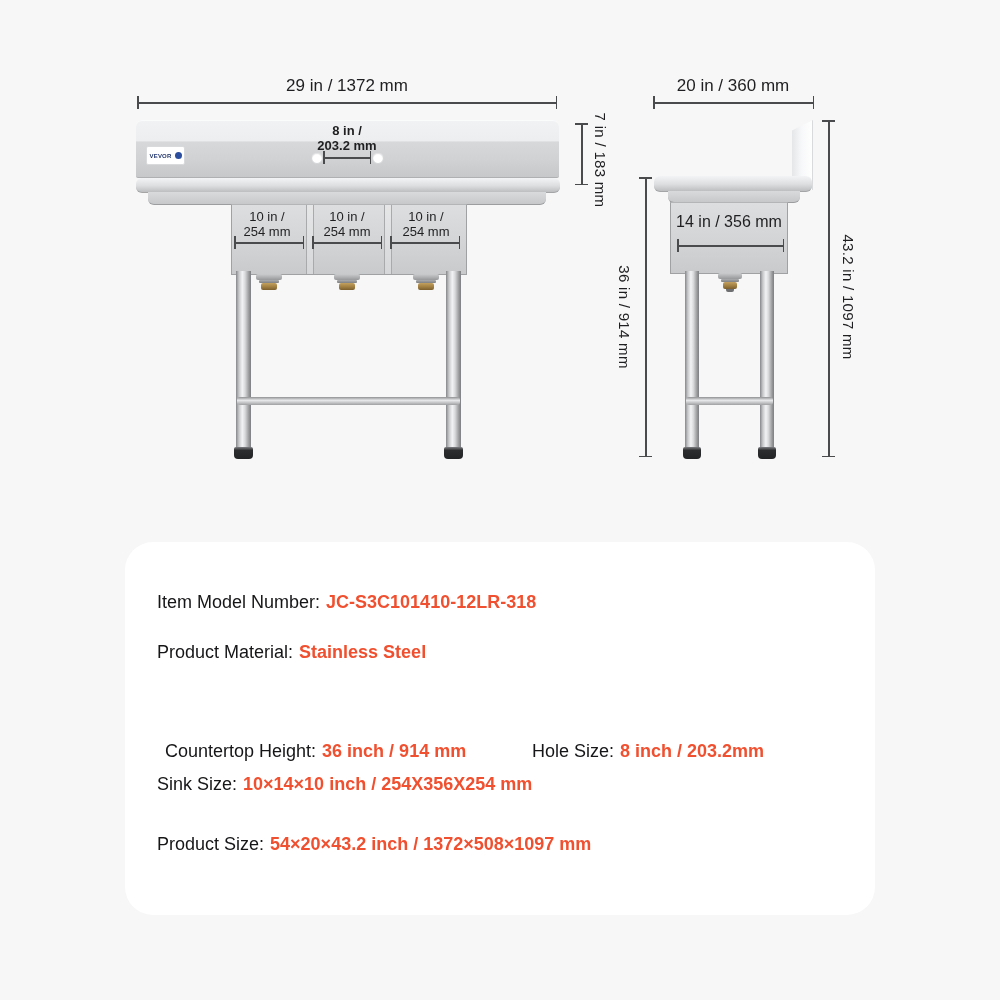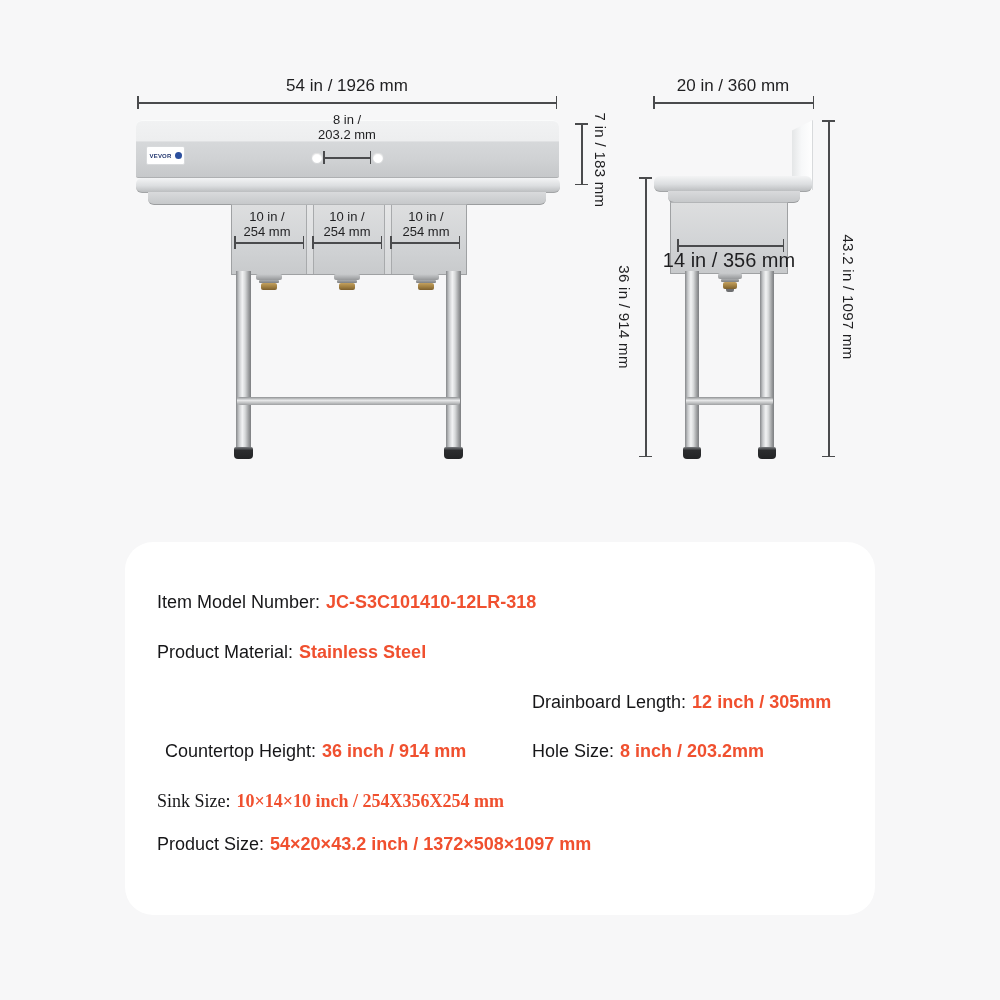--- a/index.html
+++ b/index.html
@@ -61,31 +61,31 @@
   .card{position:absolute;left:125px;top:542px;width:750px;height:373px;background:#ffffff;border-radius:28px;}
   .spec{position:absolute;font-size:18px;white-space:nowrap;}
   .spec-label{color:#161618;}
   .spec-value{color:#f0502f;font-weight:bold;margin-left:6px;}
 </style>
 </head>
 <body>
 
 <div class="abs" style="left:0;top:0;width:620px;height:470px;">
 
-  <div class="dlabel" style="left:347px;top:76px;">54 in / 1926 mm</div>
+  <div class="dlabel" style="left:347px;top:76px;">29 in / 1372 mm</div>
   <div class="dimh" style="left:137px;top:102px;width:420px;"></div>
 
   <div class="abs backpanel" style="left:136px;top:120px;width:423px;height:57px;"></div>
 
   <div class="abs sticker" style="left:146px;top:146px;width:37px;height:17px;">
     <span class="sticker-text">VEVOR</span>
     <span class="sticker-dot"></span>
   </div>
 
-  <div class="dlabel-sm" style="left:347px;top:113px;">
+  <div class="dlabel-sm" style="left:347px;top:124px;font-weight:bold;">
     <div>8 in /</div>
     <div>203.2 mm</div>
   </div>
   <div class="hole" style="left:311px;top:152px;"></div>
   <div class="hole" style="left:372px;top:152px;"></div>
   <div class="dimh" style="left:323px;top:157px;width:48px;"></div>
 
   <div class="abs countertop" style="left:136px;top:178px;width:424px;height:14px;"></div>
   <div class="abs underledge" style="left:148px;top:192px;width:398px;height:12px;"></div>
 
@@ -140,21 +140,21 @@
 
   <div class="dlabel" style="left:133px;top:76px;">20 in / 360 mm</div>
   <div class="dimh" style="left:53px;top:102px;width:161px;"></div>
 
   <div class="abs backsplash" style="left:192px;top:120px;width:21px;height:70px;"></div>
 
   <div class="abs countertop" style="left:54px;top:176px;width:158px;height:15px;"></div>
   <div class="abs underledge" style="left:68px;top:191px;width:132px;height:11px;"></div>
 
   <div class="abs bowlbox" style="left:70px;top:202px;width:116px;height:70px;"></div>
-  <div class="dlabel" style="left:129px;top:213px;font-size:20px;margin-top:36px;">14 in / 356 mm</div>
+  <div class="dlabel" style="left:129px;top:213px;font-size:16px;">14 in / 356 mm</div>
   <div class="dimh" style="left:77px;top:245px;width:107px;"></div>
 
   <div class="abs" style="left:118px;top:273px;width:24px;height:19px;">
     <div class="abs drain-flange" style="left:0;top:0;width:24px;height:6px;"></div>
     <div class="abs drain-ring" style="left:3px;top:6px;width:18px;height:3px;"></div>
     <div class="abs drain-nut" style="left:5px;top:9px;width:14px;height:7px;"></div>
     <div class="abs drain-stem" style="left:8px;top:16px;width:8px;height:3px;"></div>
   </div>
 
   <div class="abs leg" style="left:85px;top:271px;width:14px;height:177px;"></div>
@@ -172,31 +172,28 @@
 
 <div class="card">
   <div class="spec" style="left:32px;top:50px;">
     <span class="spec-label">Item Model Number:</span><span class="spec-value">JC-S3C101410-12LR-318</span>
   </div>
 
   <div class="spec" style="left:32px;top:100px;">
     <span class="spec-label">Product Material:</span><span class="spec-value">Stainless Steel</span>
   </div>
 
-  <div class="spec" style="left:407px;top:150px;">
-    <span class="spec-label">Drainboard Length:</span><span class="spec-value">12 inch / 305mm</span>
-  </div>
 
   <div class="spec" style="left:40px;top:199px;text-align:center;">
     <span class="spec-label">Countertop Height:</span><span class="spec-value">36 inch / 914 mm</span>
   </div>
   <div class="spec" style="left:407px;top:199px;">
     <span class="spec-label">Hole Size:</span><span class="spec-value">8 inch / 203.2mm</span>
   </div>
 
-  <div class="spec" style="left:32px;top:249px;font-family:Liberation Serif, serif;">
+  <div class="spec" style="left:32px;top:232px;">
     <span class="spec-label">Sink Size:</span><span class="spec-value">10×14×10 inch / 254X356X254 mm</span>
   </div>
 
   <div class="spec" style="left:32px;top:292px;">
     <span class="spec-label">Product Size:</span><span class="spec-value">54×20×43.2 inch / 1372×508×1097 mm</span>
   </div>
 </div>
 
 </body></html>

